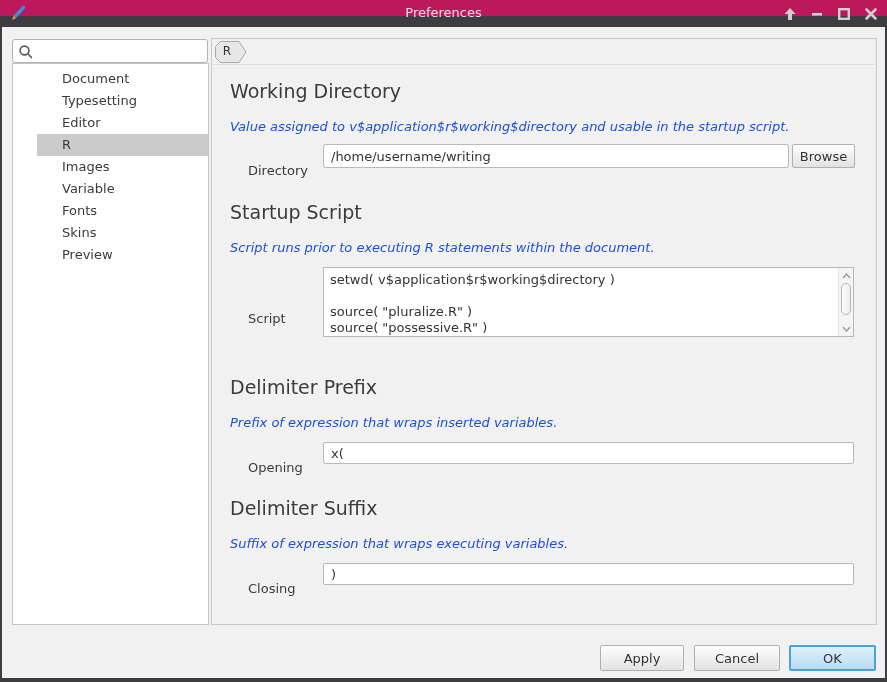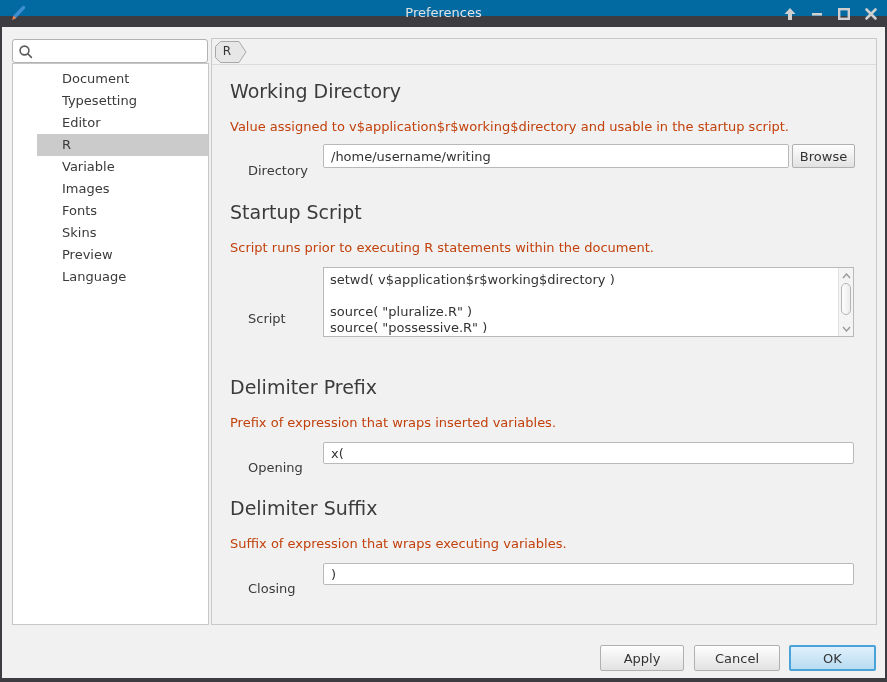--- a/index.html
+++ b/index.html
@@ -2,21 +2,21 @@
 <html><head>
 <meta charset="utf-8">
 <style>
   * { margin:0; padding:0; box-sizing:border-box; }
   html,body { background:#888; }
   body { font-family:"DejaVu Sans","Liberation Sans",sans-serif; }
 
   .window { position:relative; width:887px; height:682px; background:#3d3d41; overflow:hidden; }
 
   
-  .titlebar { position:absolute; top:0; left:0; width:100%; height:16px; background:#0369a1; }
+  .titlebar { position:absolute; top:0; left:0; width:100%; height:16px; background:#be185d; }
   .titlebar-title { position:absolute; left:0; right:0; top:5px; text-align:center; font-size:13px; color:#e2e2e2; }
   .app-icon { position:absolute; left:9px; top:4px; width:19px; height:19px; }
   .win-controls { position:absolute; right:9px; top:0; height:27px; display:flex; align-items:center; gap:12px; }
   .win-btn { width:15px; height:15px; display:flex; align-items:center; justify-content:center; cursor:pointer; background:none; border:none; padding:0; }
 
   
   .dlg { position:absolute; left:2px; top:27px; width:883px; height:651px; background:#f1f1f1; }
 
   
   .search-wrap { position:absolute; left:10px; top:12px; width:196px; height:24px; background:#fff; border:1px solid #b2b2b2; border-radius:3px; }
@@ -27,21 +27,21 @@
   .side-item.selected { background:#cbcbcb; }
 
   
   .main { position:absolute; left:209px; top:11px; width:666px; height:587px; background:#f1f1f1; border:1px solid #c9c9c9; }
   .crumb-row { position:absolute; top:0; left:0; right:0; height:26px; border-bottom:1px solid #dcdcdc; }
   .crumb { position:absolute; left:3px; top:2px; width:32px; height:22px; cursor:pointer; }
   .crumb svg { position:absolute; left:0; top:0; }
   .crumb-label { position:absolute; left:0; right:8px; top:3px; text-align:center; font-size:12px; color:#333; }
 
   .h1 { position:absolute; left:18px; font-size:19px; font-weight:400; color:#3b3b3b; }
-  .desc { position:absolute; left:18px; font-size:13px; color:#c2410c; }
+  .desc { position:absolute; left:18px; font-size:13px; color:#1d4ed8;font-style:italic; }
   .flabel { position:absolute; left:36px; font-size:13px; color:#3a3a3a;margin-top:14px; }
 
   .tinput { position:absolute; background:#fff; border:1px solid #b9b9b9; border-radius:2px; font-size:13px; color:#333; padding:0 7px; font-family:inherit; outline:none; }
 
   .btn { background:linear-gradient(#fefefe,#e2e2e2); border:1px solid #b0b0b0; border-radius:2px; font-size:13px; color:#333; text-align:center; cursor:pointer; font-family:inherit; }
   .btn-abs { position:absolute; }
 
   
   .script-box { position:absolute; left:111px; top:228px; width:531px; height:70px; background:#fff; border:1px solid #b9b9b9; border-radius:0; overflow:hidden; }
   .script-text { position:absolute; left:0; top:0; width:calc(100% - 15px); height:100%; border:none; resize:none; overflow:hidden; outline:none;
@@ -102,26 +102,25 @@
         <line x1="9.8" y1="9.8" x2="13.4" y2="13.4" stroke="#5a5a5a" stroke-width="1.6" stroke-linecap="round"></line>
       </svg>
       <input class="search-input" value="" style="">
     </div>
 
     <div class="sidelist">
       <div class="side-item">Document</div>
       <div class="side-item">Typesetting</div>
       <div class="side-item">Editor</div>
       <div class="side-item selected">R</div>
+      <div class="side-item">Images</div>
       <div class="side-item">Variable</div>
-      <div class="side-item">Images</div>
       <div class="side-item">Fonts</div>
       <div class="side-item">Skins</div>
       <div class="side-item">Preview</div>
-      <div class="side-item">Language</div>
     </div>
 
     <div class="main">
       <div class="crumb-row">
         <span class="crumb">
           <svg width="32" height="22" viewBox="0 0 32 22">
             <polygon points="5.5,0.5 24,0.5 31,11 24,21.5 5.5,21.5 0.5,16.5 0.5,5.5" fill="#e7e7e7" stroke="#a8a8a8" stroke-width="1"></polygon>
           </svg>
           <span class="crumb-label">R</span>
         </span>

